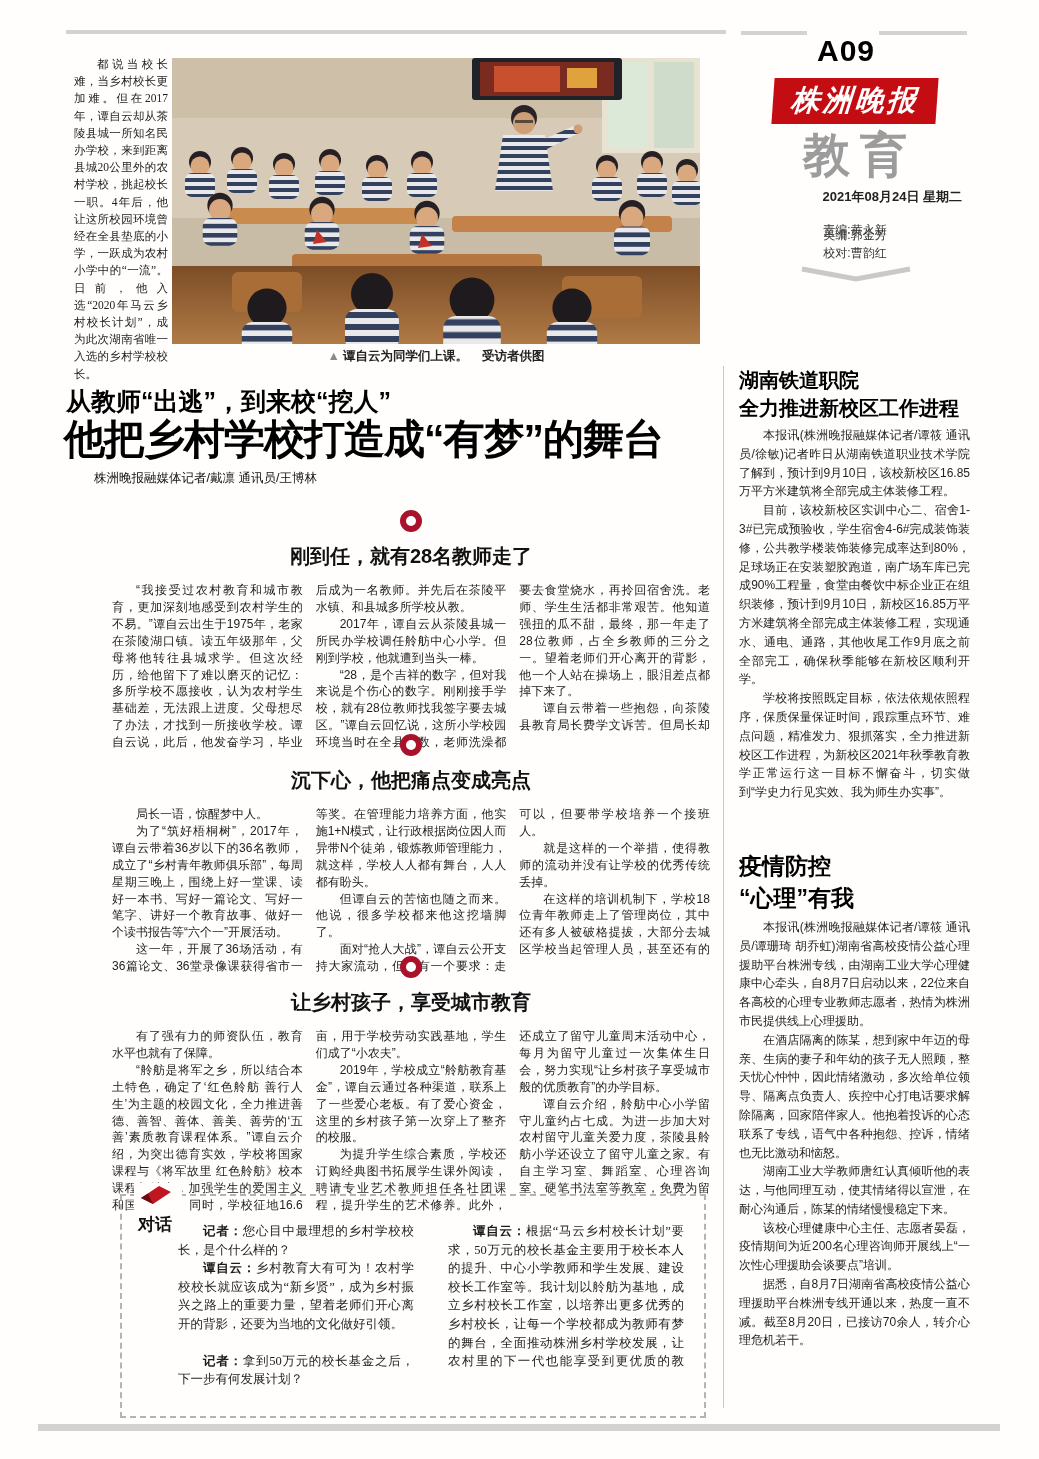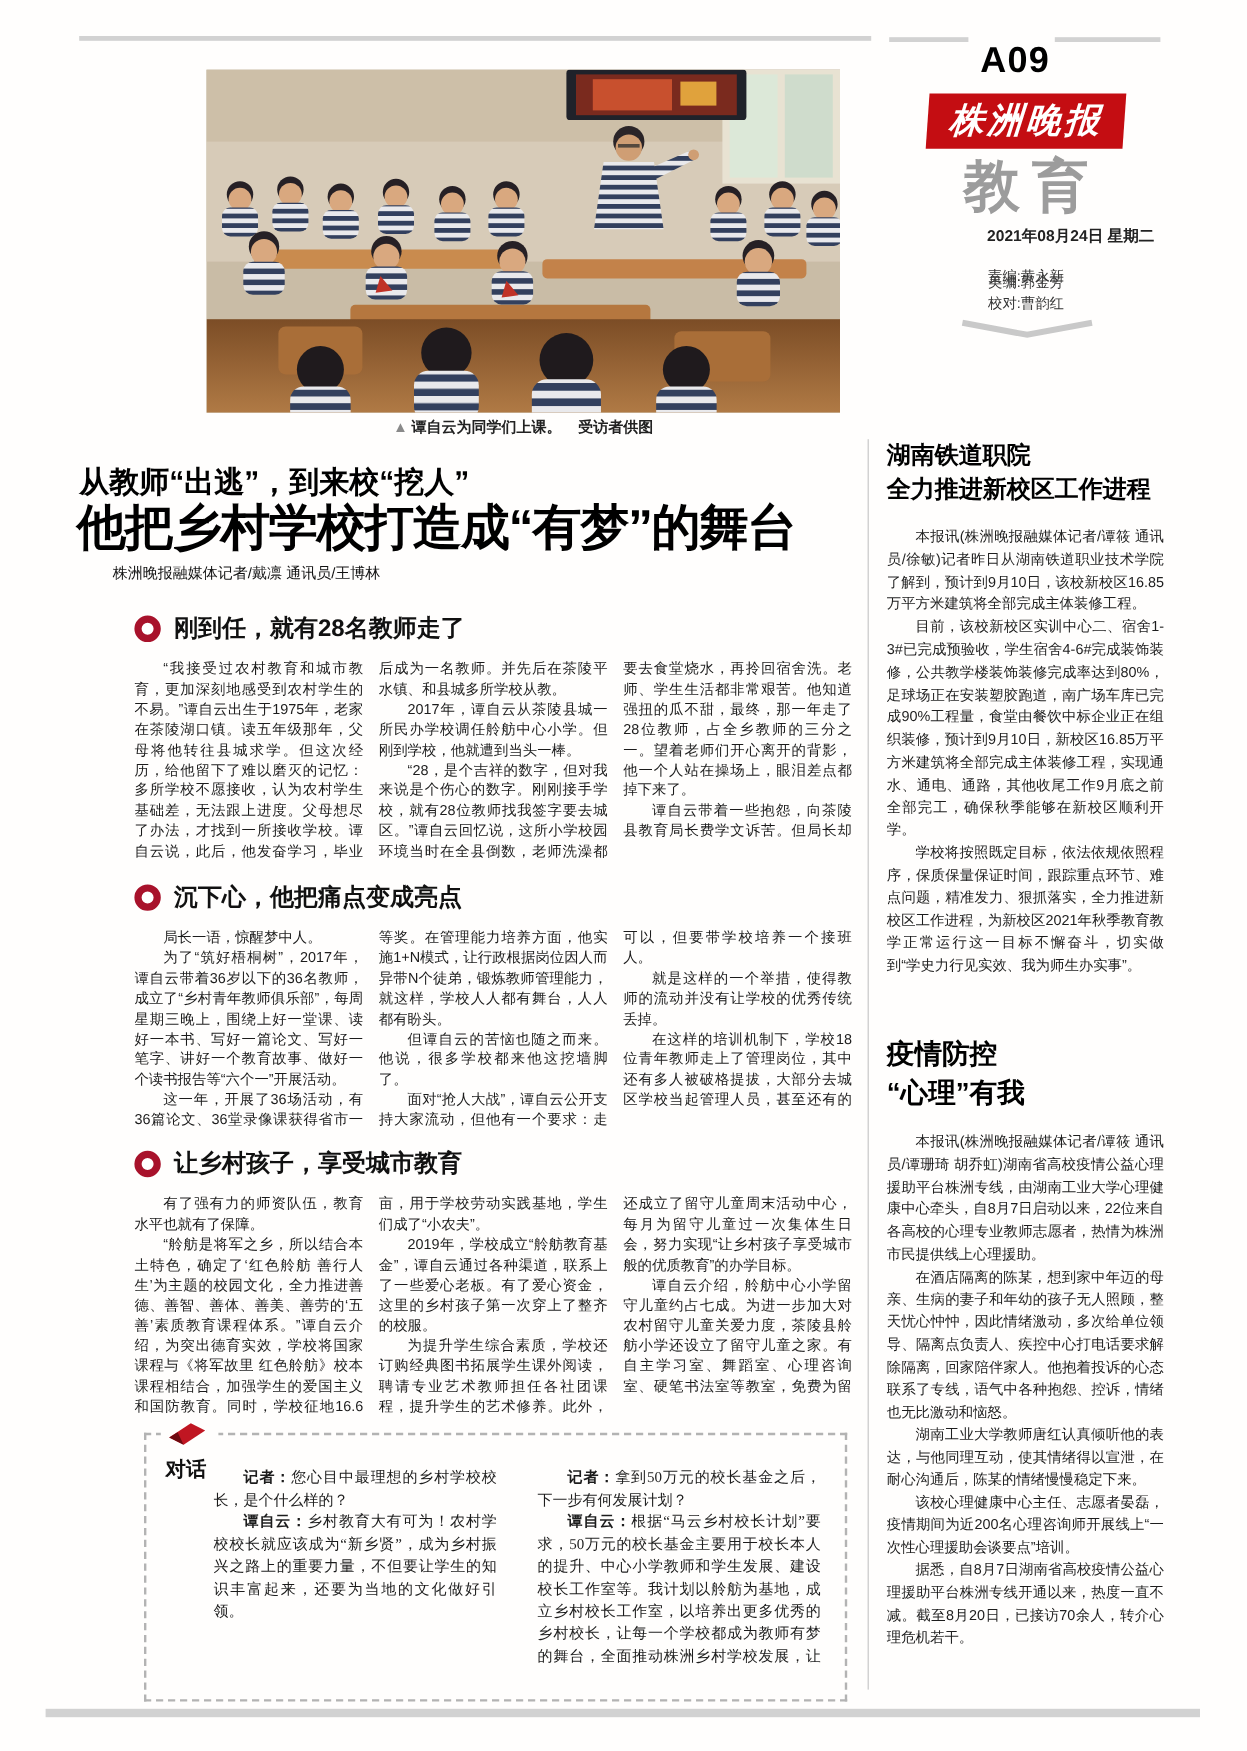--- a/index.html
+++ b/index.html
@@ -46,21 +46,21 @@
   .caption .credit { margin-left:14px; }
 
   
   .kicker   { position:absolute; left:66px; top:385px; font-size:25px; font-weight:900; color:#000; }
   .headline { position:absolute; left:64px; top:412px; font-size:41px; font-weight:900;
               letter-spacing:-1px; color:#000; }
   .byline   { position:absolute; left:67px; top:470px; font-size:12.5px; font-weight:normal; color:#111;margin-left:27px; }
 
   .section { position:absolute; left:112px; width:598px; }
   .sec1 { top:510px; } .sec2 { top:734px; } .sec3 { top:956px; }
-  .sec-head { display:flex; align-items:center; gap:11px; }
+  .sec-head { display:flex; align-items:center; gap:11px;flex-direction:column; }
   .donut { width:22px; height:22px; border:6.5px solid #a8122b; border-radius:50%; background:#fff; flex:0 0 auto; }
   .sec-title { font-size:20px; font-weight:900; color:#111; }
   .sec-body { margin-top:12px; column-gap:13px; column-count:3; column-fill:auto;
               font-size:12px; line-height:16.9px; text-align:justify; overflow:hidden; }
   .sec1 .sec-body { height:172px; } .sec2 .sec-body { height:182px; } .sec3 .sec-body { height:200px; }
   .sec-body p, .dialog-flow p { text-indent:2em; margin:0; }
 
   
   .dialog-box { position:absolute; left:120px; top:1194px; width:586px; height:224px;
                 border:2px dashed #b3b3b3; padding:26px 20px 10px 20px; }
@@ -70,21 +70,21 @@
   .dialog-flow { column-count:2; column-gap:34px; column-fill:auto; height:168px;
                  font-size:12.5px; line-height:18.6px; text-align:justify; overflow:hidden;
                  font-family:"Liberation Serif","DejaVu Serif",serif;margin-left:36px; }
   .dialog-flow p b { font-weight:900; }
   .dialog-flow p.spaced { margin-top:18px; }
 
   
   .vdivider { position:absolute; left:723px; top:366px; width:1px; height:1042px; background:#c8c8c8; }
   .sidebar { position:absolute; left:739px; top:366px; width:231px; }
   .sb-title1 { font-size:20px; font-weight:900; line-height:28px; color:#000; }
-  .sb-body { margin-top:16px; font-size:12px; line-height:18.8px; text-align:justify; color:#1d1d1d; }
+  .sb-body { margin-top:4px; font-size:12px; line-height:18.8px; text-align:justify; color:#1d1d1d; }
   .sb-body p { text-indent:2em; margin:0; }
   .sb-art2 { margin-top:48px; }
   .sb-title2 { font-size:23px; font-weight:900; line-height:32px; color:#000; }
 </style>
 </head>
 <body>
 
 <div class="page">
 
   <div class="rule top-left"></div>
@@ -97,20 +97,21 @@
   </div>
   <div class="section-name">教育</div>
   <div class="mast-date">2021年08月24日 星期二</div>
   <div class="mast-staff staff1">责编:黄永新</div>
   <div class="mast-staff staff2">美编:郭金芳</div>
   <div class="mast-staff staff3">校对:曹韵红</div>
   <svg class="chevron" width="112" height="16" viewBox="0 0 112 16">
     <polyline points="2,3 56,13 110,3" fill="none" stroke="#c9c9c9" stroke-width="5"></polyline>
   </svg>
 
+  <div class="intro">都说当校长难，当乡村校长更加难。但在2017年，谭自云却从茶陵县城一所知名民办学校，来到距离县城20公里外的农村学校，挑起校长一职。4年后，他让这所校园环境曾经在全县垫底的小学，一跃成为农村小学中的“一流”。日前，他入选“2020年马云乡村校长计划”，成为此次湖南省唯一入选的乡村学校校长。</div>
 
   <div class="photo">
     <svg width="528" height="286" viewBox="0 0 528 286">
       <defs>
         <pattern id="st" width="8" height="8" patternUnits="userSpaceOnUse">
           <rect width="8" height="8" fill="#e9e9ec"></rect>
             <rect y="4" width="8" height="4" fill="#33405e"></rect>
         </pattern>
         <linearGradient id="floor" x1="0" y1="0" x2="0" y2="1">
           <stop offset="0" stop-color="#7c4d26"></stop>
@@ -230,21 +231,21 @@
   <div class="dialog-box">
     <div class="dialog-tag">
       <svg width="34" height="24" viewBox="0 0 34 24">
         <path d="M3,15 L21,3 L33,9 L15,21 Z" fill="#c01622"></path>
         <path d="M3,15 L10,10.5 L15,21 Z" fill="#6d0a10"></path>
       </svg>
       <span class="label">对话</span>
     </div>
     <div class="dialog-flow">
       <p><b>记者：</b><span>您心目中最理想的乡村学校校长，是个什么样的？</span></p>
-      <p><b>谭自云：</b><span>乡村教育大有可为！农村学校校长就应该成为“新乡贤”，成为乡村振兴之路上的重要力量，不但要让学生的知识丰富起来，还要为当地的文化做好引领。</span></p>
+      <p><b>谭自云：</b><span>乡村教育大有可为！农村学校校长就应该成为“新乡贤”，成为乡村振兴之路上的重要力量，望着老师们开心离开的背影，还要为当地的文化做好引领。</span></p>
       <p class="spaced"><b>记者：</b><span>拿到50万元的校长基金之后，下一步有何发展计划？</span></p>
       <p><b>谭自云：</b><span>根据“马云乡村校长计划”要求，50万元的校长基金主要用于校长本人的提升、中心小学教师和学生发展、建设校长工作室等。我计划以舲舫为基地，成立乡村校长工作室，以培养出更多优秀的乡村校长，让每一个学校都成为教师有梦的舞台，全面推动株洲乡村学校发展，让农村里的下一代也能享受到更优质的教育。目前，乡村校长工作室正在加紧筹备，计划今年10月左右挂牌。</span></p>
     </div>
   </div>
 
   <div class="vdivider"></div>
   <aside class="sidebar">
     <div>
       <div class="sb-title1" style="white-space:pre-line;">湖南铁道职院
 全力推进新校区工作进程</div>

